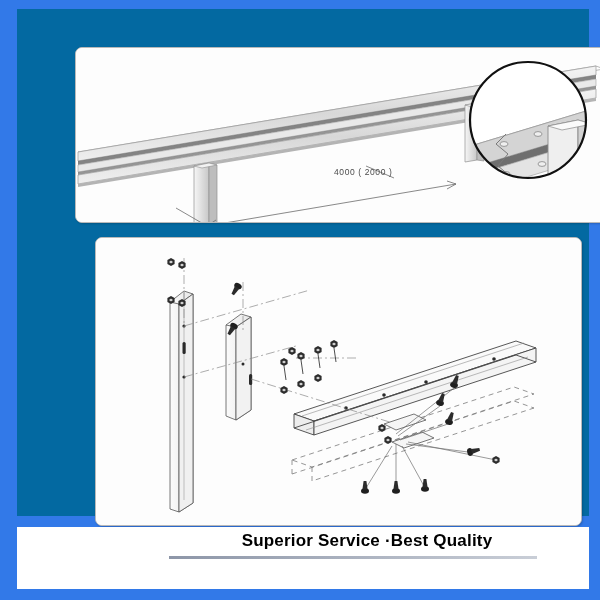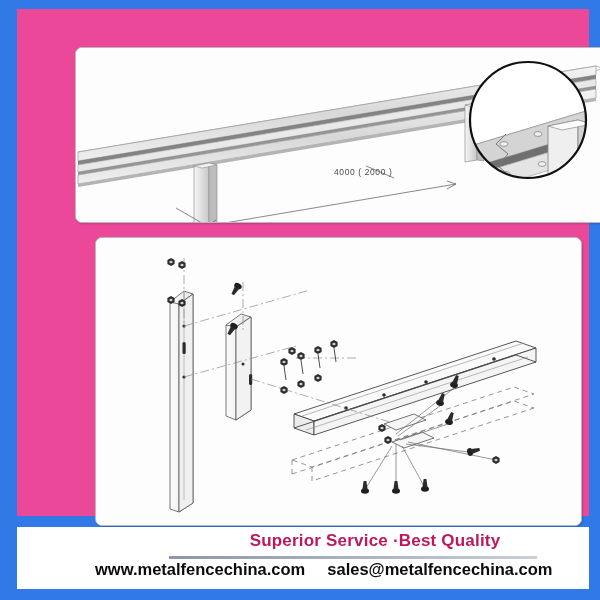--- a/index.html
+++ b/index.html
@@ -9,21 +9,21 @@
     font-family:"Liberation Sans",sans-serif;
   }
   #stage{
     position:relative;width:600px;height:600px;
     background:#3279e8;
     box-sizing:border-box;
   }
   
   .page{
     position:absolute;left:17px;top:9px;width:572px;height:507px;
-    background:#ec4899;
+    background:#0369a1;
   }
   
   .panel{
     position:absolute;
     background:#fdfdfd;
     border:1px solid #b9b9b9;
     border-radius:7px;
     box-shadow:1px 1px 2px rgba(0,0,0,.18);
     overflow:hidden;
   }
@@ -36,23 +36,23 @@
     position:absolute;left:17px;top:527px;width:572px;height:62px;
     background:#ffffff;
     box-sizing:border-box;
   }
   .banner-inner{position:relative;width:100%;height:100%;}
   .logo-wrap{
     position:absolute;left:12px;top:2px;width:108px;height:58px;
   }
   .logo-wrap svg{display:block;}
   .slogan{
-    position:absolute;left:158px;top:4px;width:400px;
+    position:absolute;left:150px;top:4px;width:400px;
     text-align:center;
-    font-size:17px;font-weight:bold;color:#be185d;
+    font-size:17px;font-weight:bold;color:#000000;
     letter-spacing:.2px;
     font-family:"Liberation Sans",sans-serif;
     white-space:nowrap;
   }
   .rule{
     position:absolute;left:152px;top:29px;width:368px;height:3px;
     background:linear-gradient(to right,#8d96a8,#c9ced7);
   }
   .contact{
     position:absolute;left:78px;top:33px;width:490px;
@@ -339,21 +339,17 @@
     </div>
   </div>
 
   <div class="banner">
     <div class="banner-inner">
 
 
       <div class="slogan">Superior Service ·Best Quality</div>
       <div class="rule"></div>
 
-      <div class="contact">
-        <span>www.metalfencechina.com</span>
-        <span>sales@metalfencechina.com</span>
-      </div>
 
     </div>
   </div>
 
 </div>
 
 </body></html>

